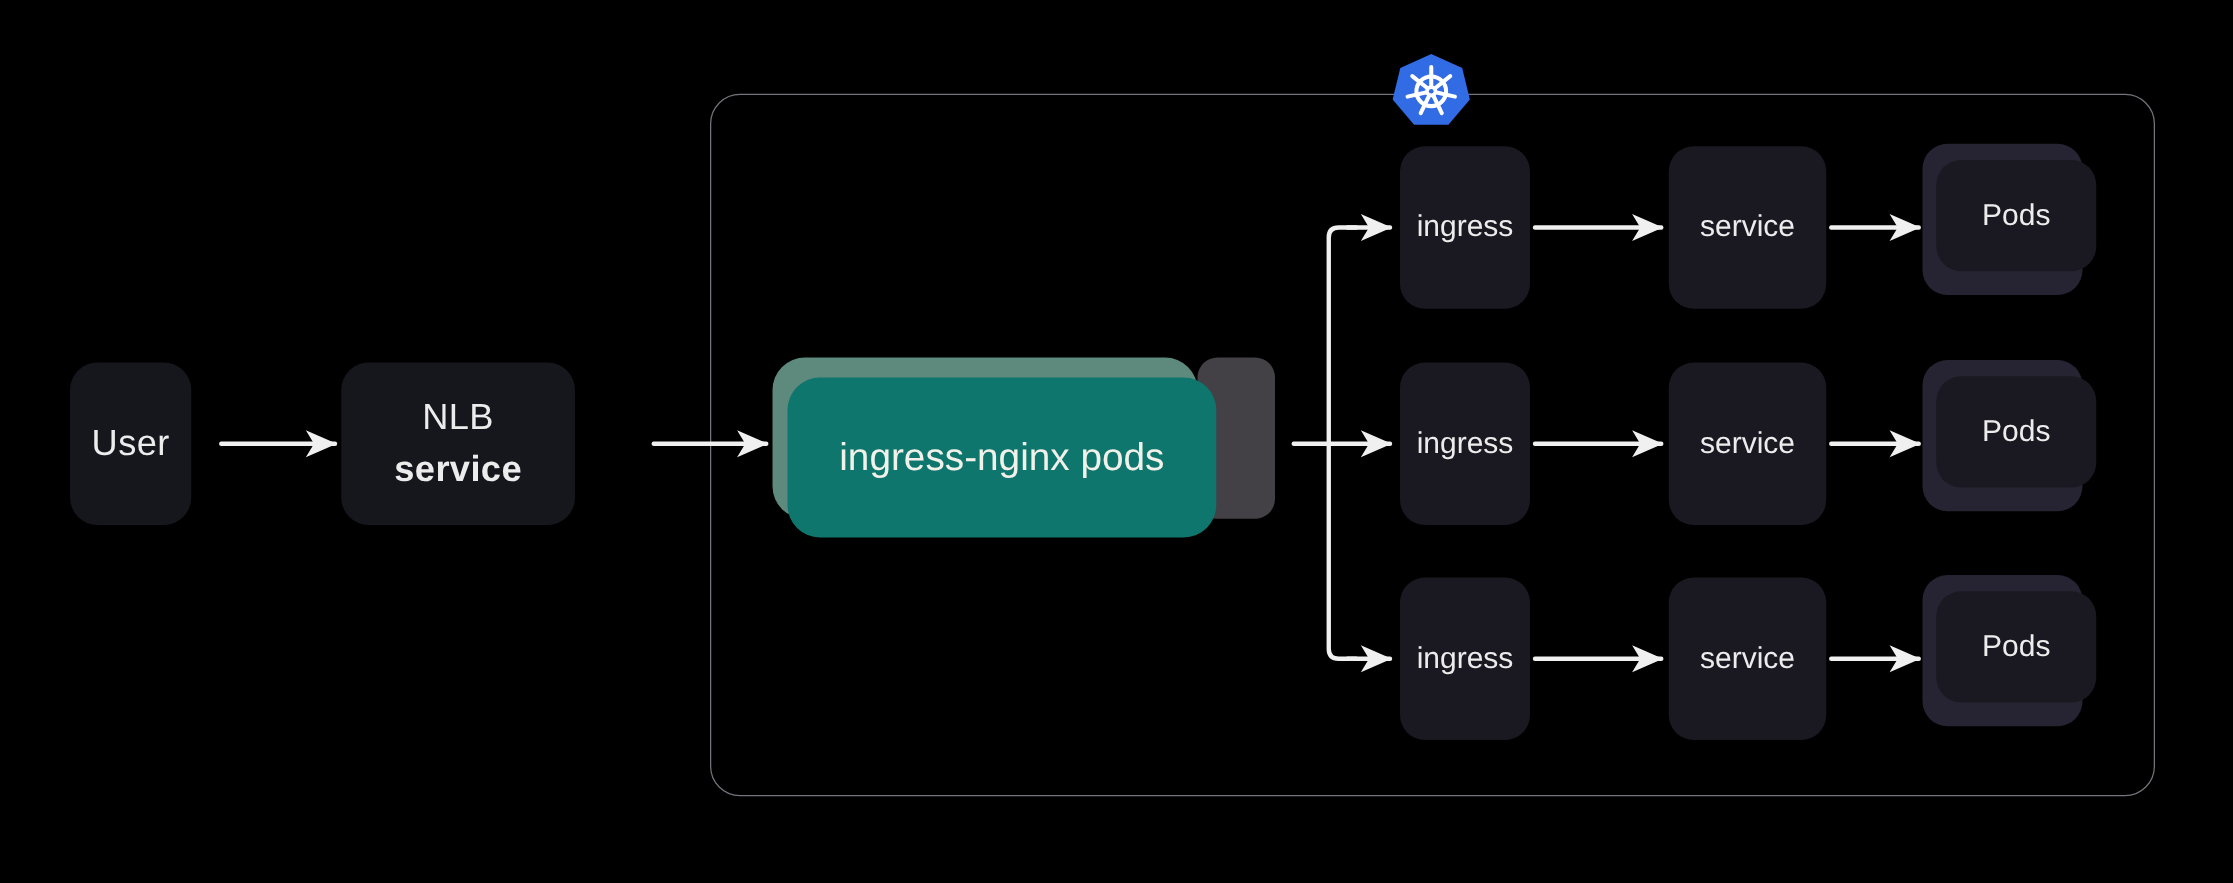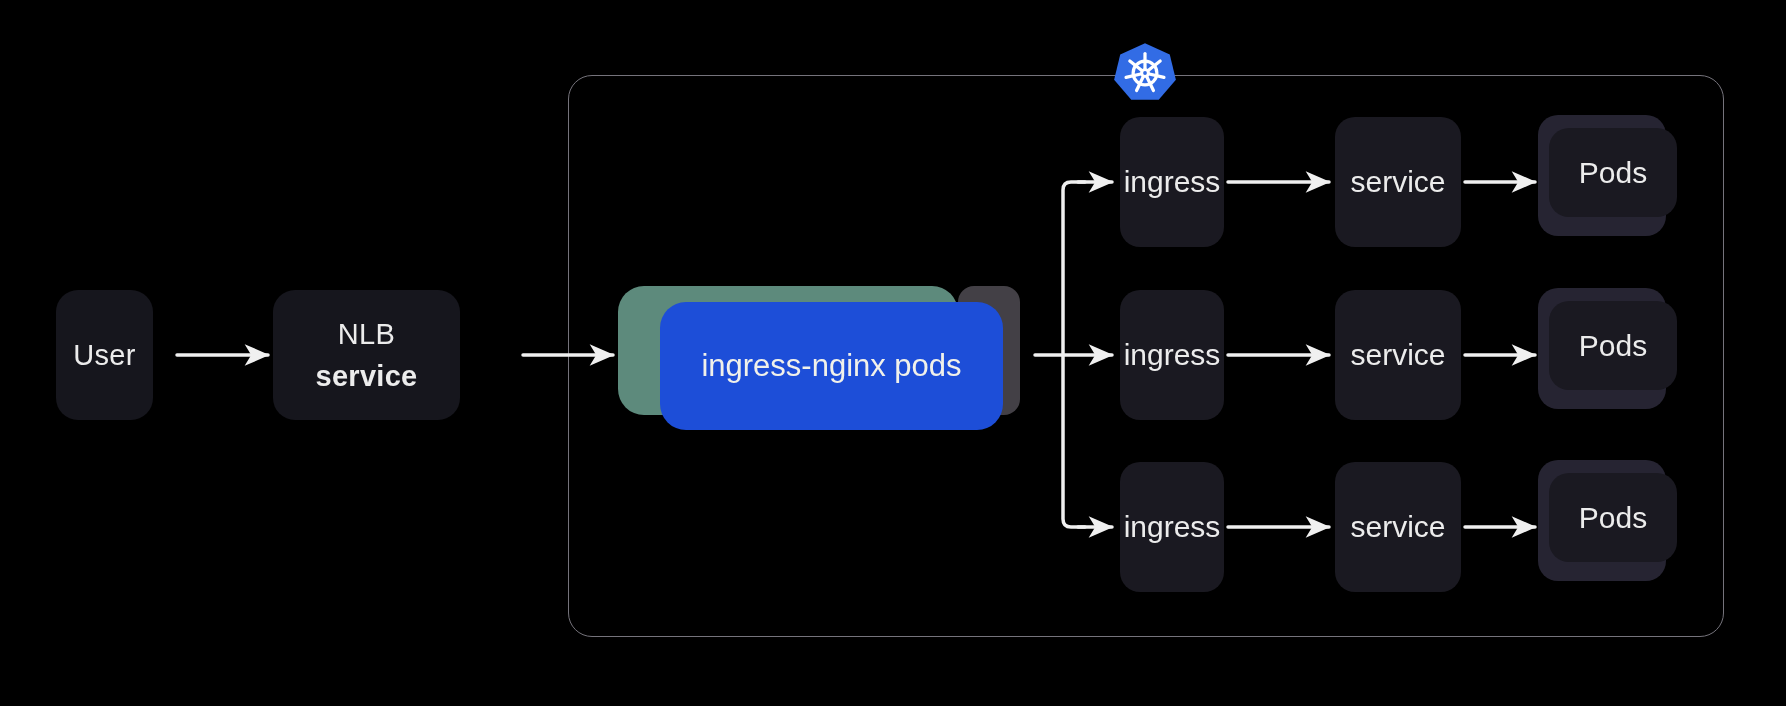--- a/index.html
+++ b/index.html
@@ -3,39 +3,39 @@
 <meta charset="utf-8">
 <style>
   html,body{margin:0;padding:0;background:#000;}
   .stage{
     position:relative;width:1786px;height:706px;background:#000;overflow:hidden;
     font-family:"Liberation Sans",sans-serif;color:#ececec;
   }
   .node{position:absolute;display:flex;align-items:center;justify-content:center;
     box-sizing:border-box;text-align:center;}
   .dark{background:#16161d;border-radius:22px;font-size:29px;letter-spacing:.3px;}
-  .inner-dark{background:#1a1921;border-radius:20px;font-size:30px;}
+  .inner-dark{background:#1a1921;border-radius:20px;font-size:24px;}
   .tag{background:#4e4b51;border-radius:16px;font-size:30px;color:#f2f2f2;}
   .tag-back{background:#434046;border-radius:16px;}
   
   .user-box{left:56px;top:290px;width:97px;height:130px;}
   .nlb-box{left:273px;top:290px;width:187px;height:130px;flex-direction:column;line-height:1.45;}
   .l4-tag{left:462px;top:290px;width:61px;height:130px;}
   
   .cluster{position:absolute;left:568px;top:75px;width:1156px;height:562px;
     border:1.5px solid #75737b;border-radius:24px;box-sizing:border-box;}
   
   .k8s{position:absolute;left:1112px;top:42px;width:66px;height:62px;
     background:#326ce5;
     clip-path:polygon(50% 2%,12.5% 20.1%,3.2% 60.7%,29.2% 93.2%,70.8% 93.2%,96.8% 60.7%,87.5% 20.1%);
     display:flex;align-items:center;justify-content:center;}
   
   .teal-back{left:618px;top:286px;width:340px;height:129px;background:#5d8a7c;border-radius:26px;}
   .l7-back{left:958px;top:286px;width:62px;height:129px;}
-  .teal-front{left:660px;top:302px;width:343px;height:128px;background:#1d4ed8;border-radius:26px;
+  .teal-front{left:630px;top:302px;width:343px;height:128px;background:#0f766e;border-radius:26px;
     font-size:31px;color:#f1f1ea;}
   .l7-front{left:973px;top:302px;width:62px;height:128px;}
   
   .ingress{left:1120px;width:104px;height:130px;}
   .service{left:1335px;width:126px;height:130px;}
   .pods-back{left:1538px;width:128px;height:121px;background:#262432;border-radius:20px;}
   .pods-front{left:1549px;width:128px;height:89px;}
   .r1{top:117px;} .r2{top:290px;} .r3{top:462px;}
   .pb1{top:115px;} .pf1{top:128px;}
   .pb2{top:288px;} .pf2{top:301px;}

